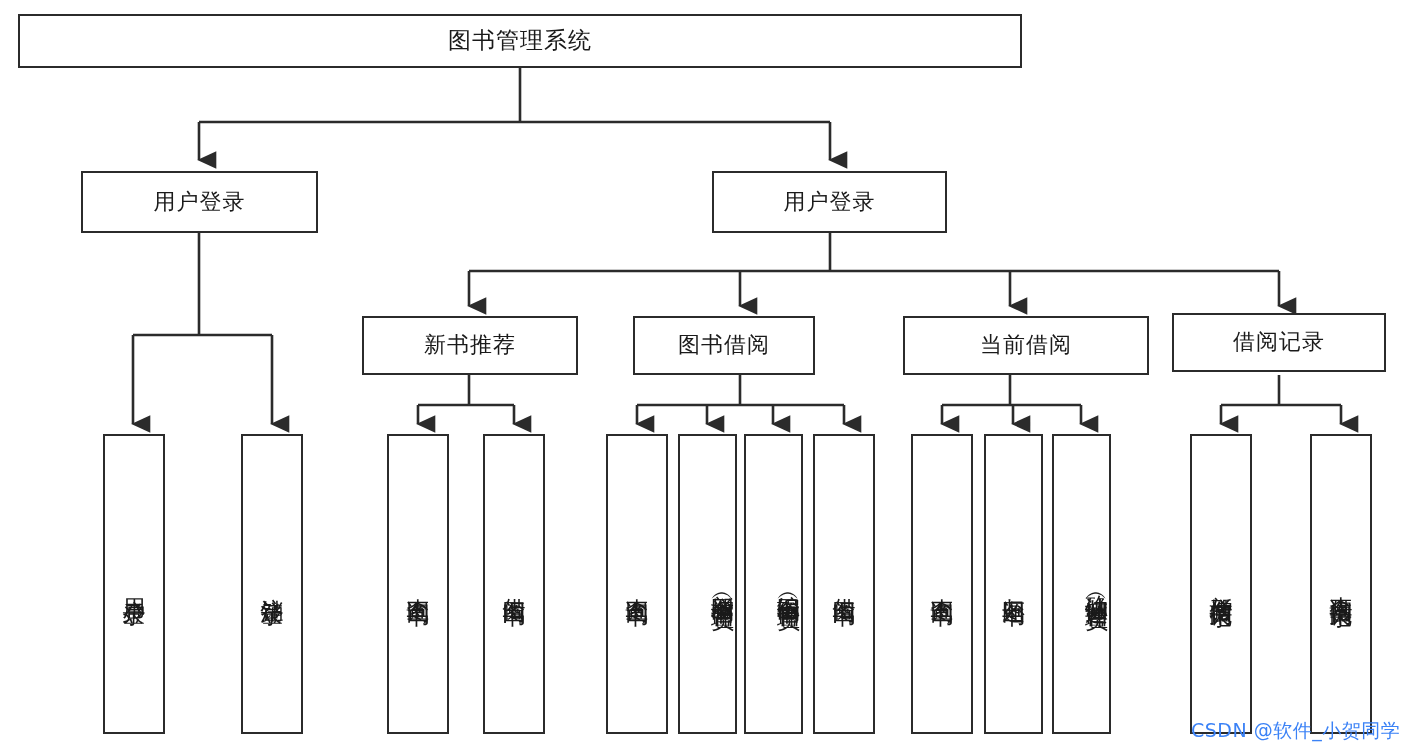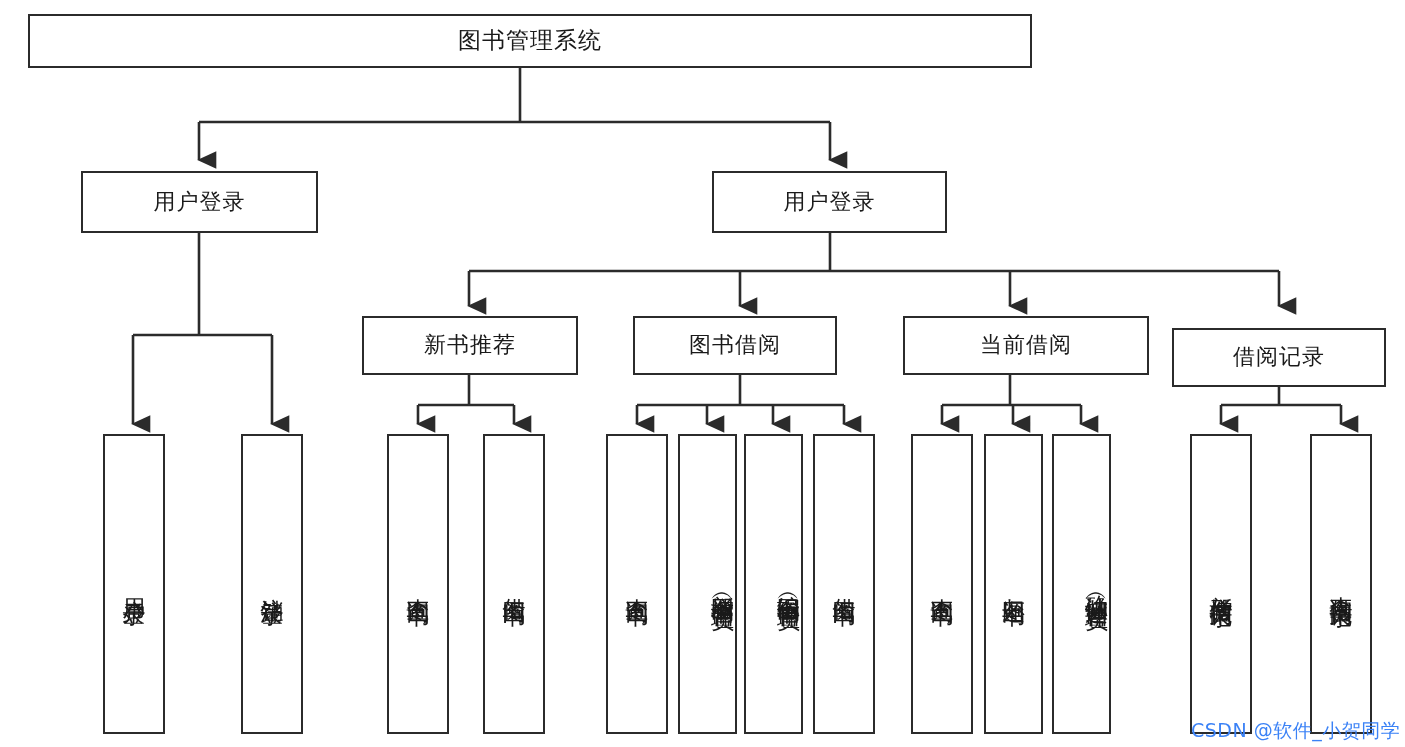--- a/index.html
+++ b/index.html
@@ -116,41 +116,41 @@
       <path d="M 1013 405 L 1013 424" marker-end="url(#arrow)"></path>
       <path d="M 1081 405 L 1081 424" marker-end="url(#arrow)"></path>
 
       <path d="M 1279 375 L 1279 405"></path>
       <path d="M 1221 405 L 1341 405"></path>
       <path d="M 1221 405 L 1221 424" marker-end="url(#arrow)"></path>
       <path d="M 1341 405 L 1341 424" marker-end="url(#arrow)"></path>
     </g>
   </svg>
 
-  <div class="node node-h node-root" style="left:28px; top:14px; width:1004px; height:54px;">
+  <div class="node node-h node-root" style="left:18px; top:14px; width:1004px; height:54px;">
     <span>图书管理系统</span>
   </div>
 
   <div class="node node-h" style="left:81px; top:171px; width:237px; height:62px;">
     <span>用户登录</span>
   </div>
   <div class="node node-h" style="left:712px; top:171px; width:235px; height:62px;">
     <span>用户登录</span>
   </div>
 
   <div class="node node-h" style="left:362px; top:316px; width:216px; height:59px;align-items:center;">
     <span>新书推荐</span>
   </div>
-  <div class="node node-h" style="left:633px; top:316px; width:204px; height:59px;">
+  <div class="node node-h" style="left:633px; top:316px; width:182px; height:59px;">
     <span>图书借阅</span>
   </div>
   <div class="node node-h" style="left:903px; top:316px; width:246px; height:59px;">
     <span>当前借阅</span>
   </div>
-  <div class="node node-h" style="left:1172px; top:328px; width:214px; height:59px;">
+  <div class="node node-h" style="left:1172px; top:313px; width:214px; height:59px;">
     <span>借阅记录</span>
   </div>
 
   <div class="node node-v align-mid" style="left:103px; top:434px; width:62px; height:300px;">
     <span>用户登录</span>
   </div>
   <div class="node node-v align-mid" style="left:241px; top:434px; width:62px; height:300px;">
     <span>注销登录</span>
   </div>
   <div class="node node-v align-mid" style="left:387px; top:434px; width:62px; height:300px;">

